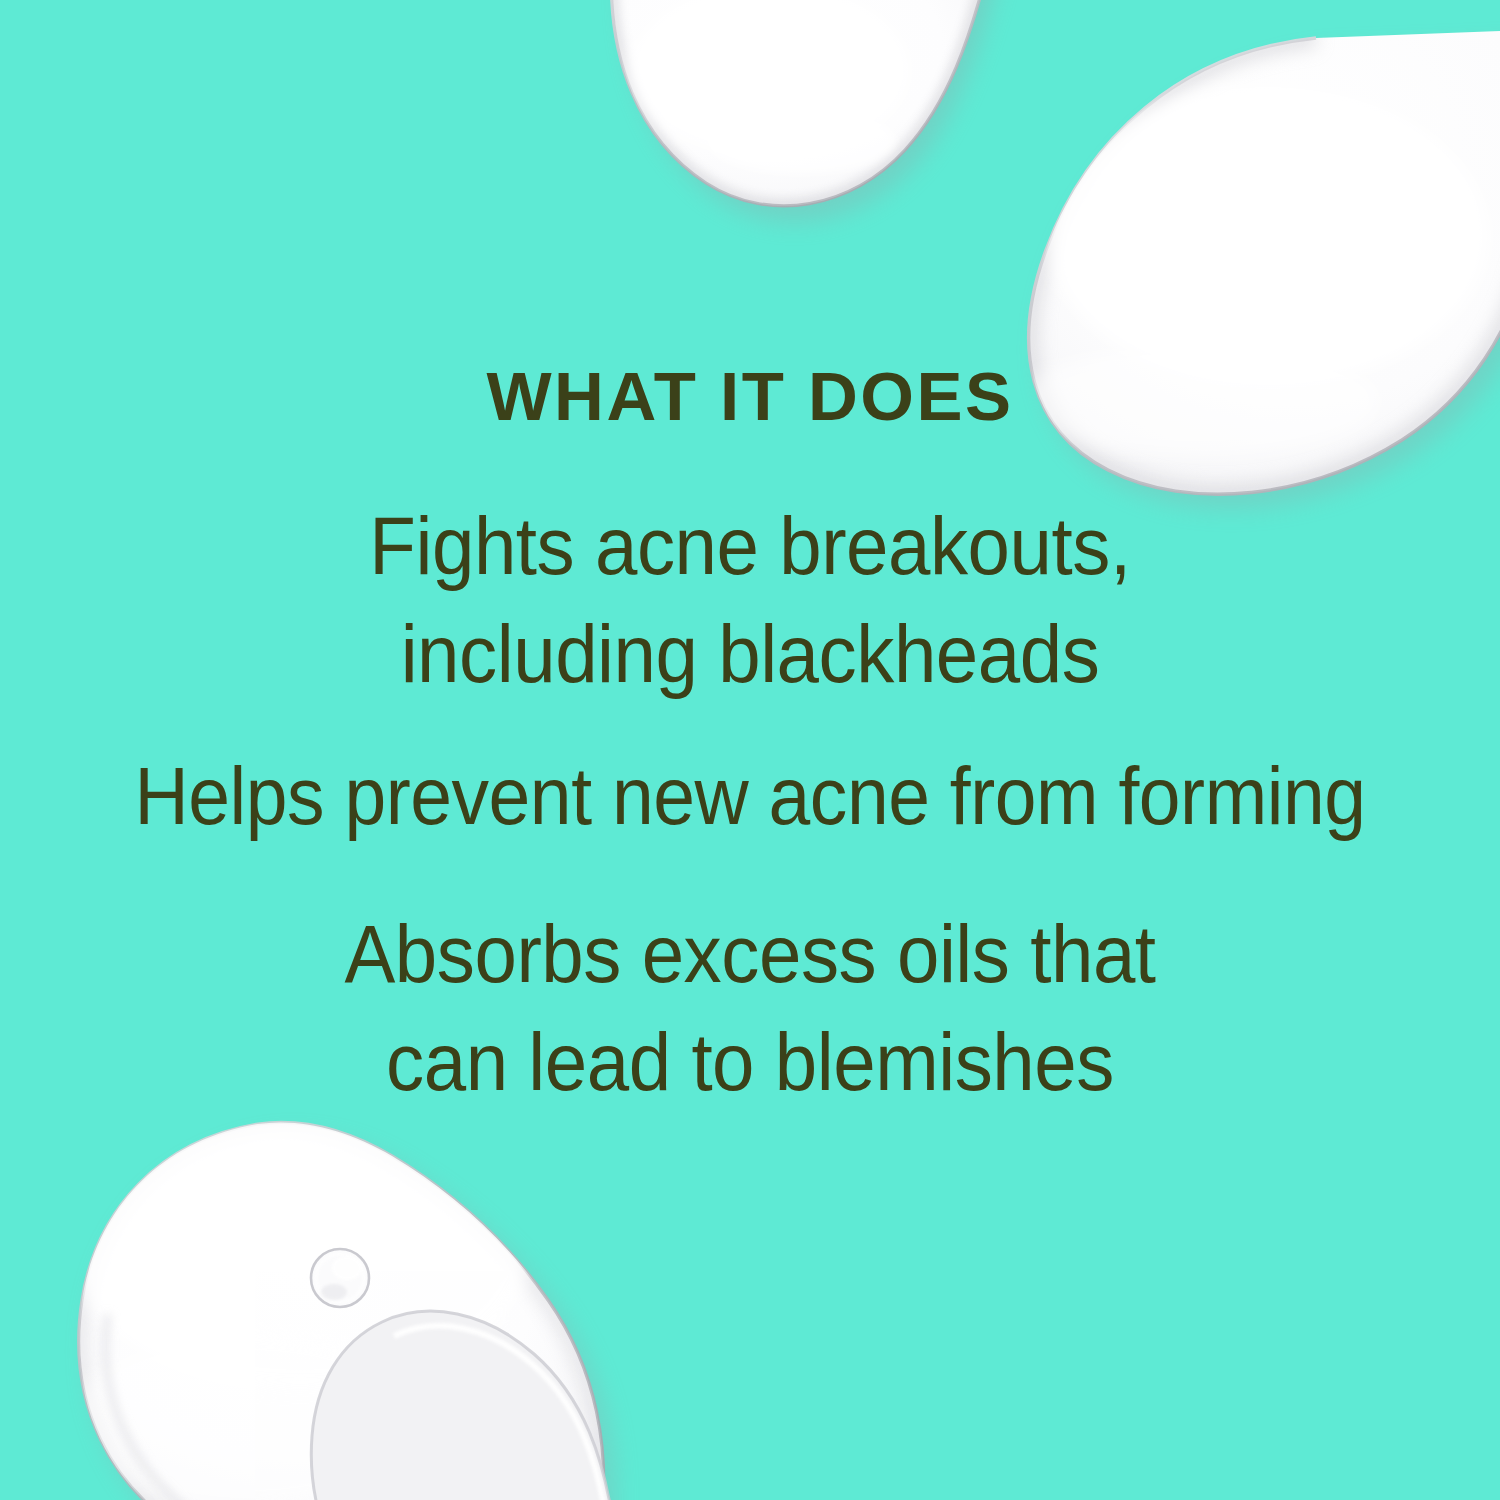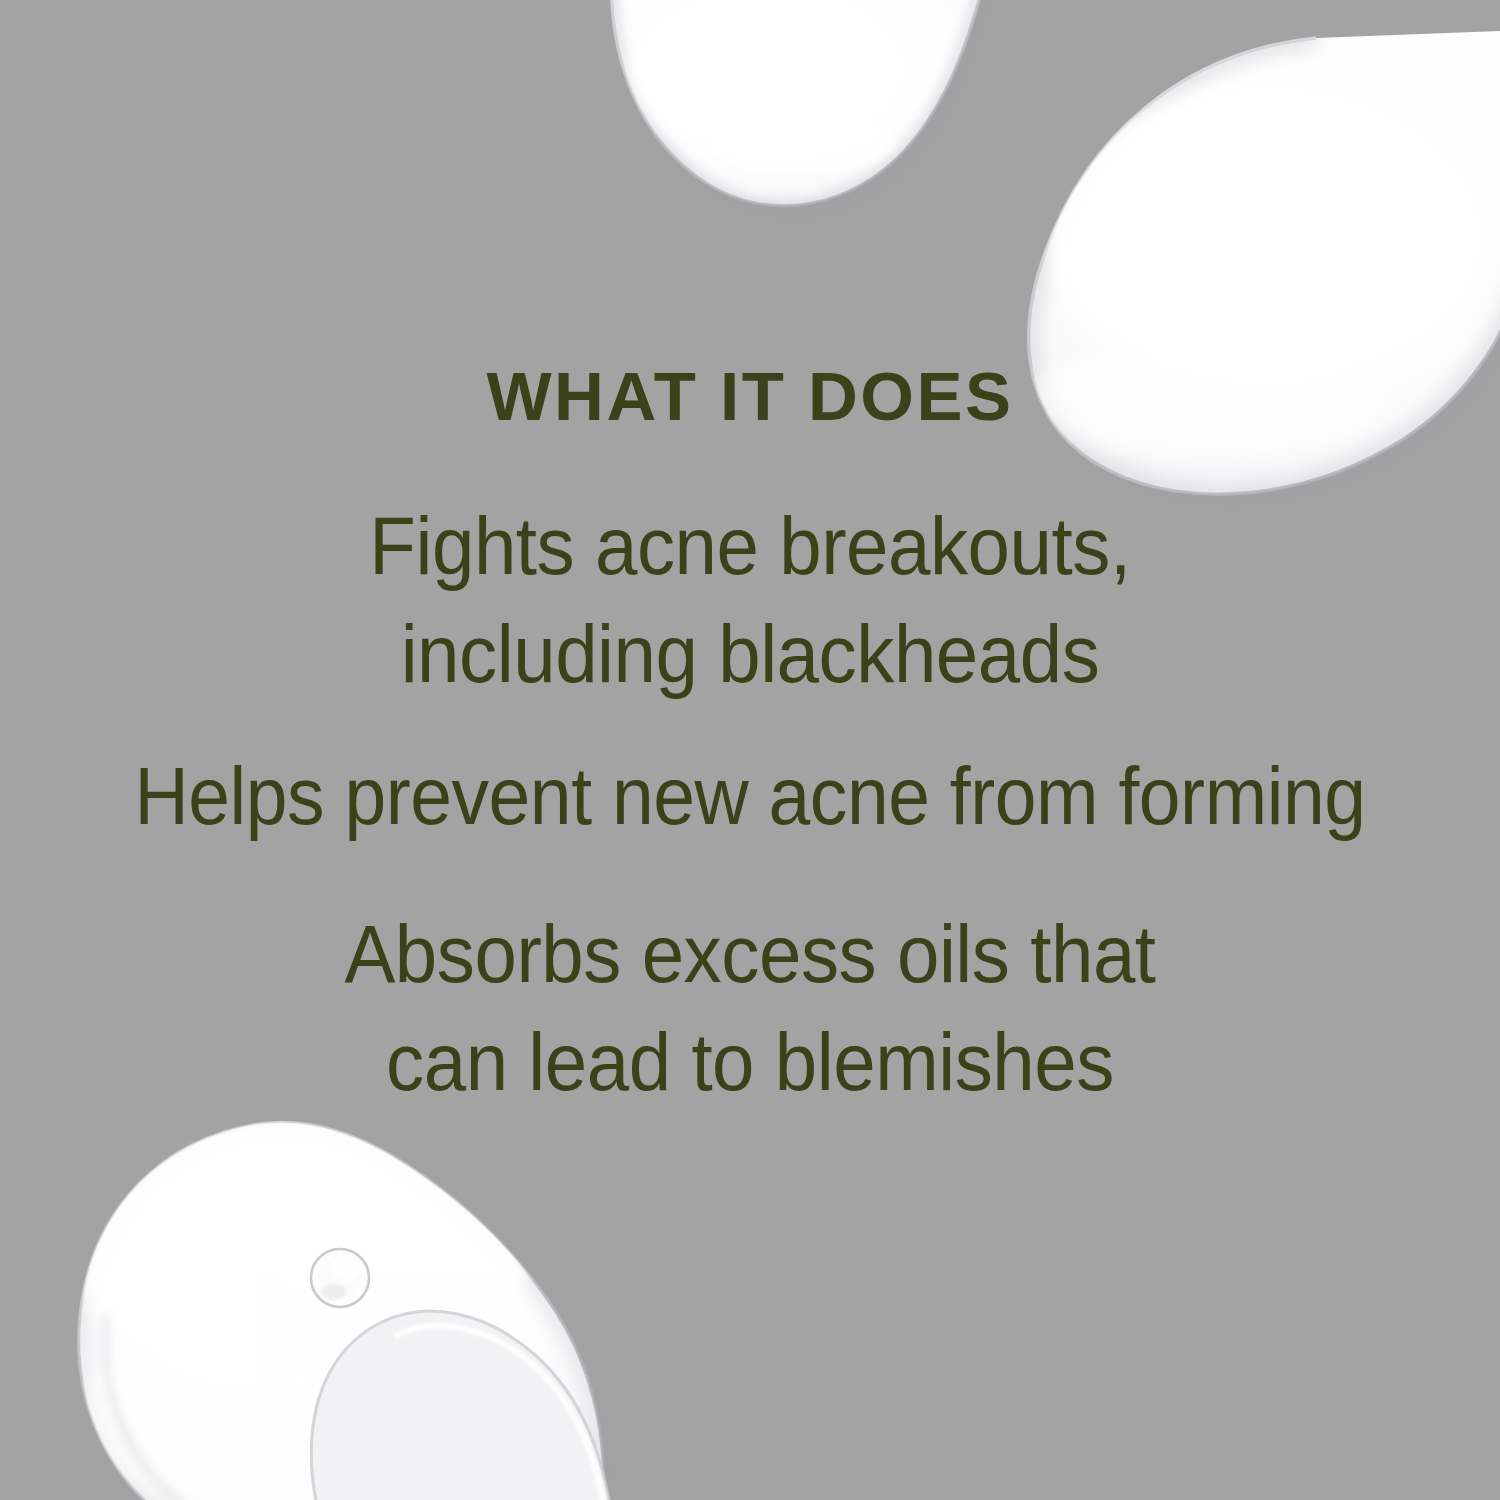--- a/index.html
+++ b/index.html
@@ -78,21 +78,21 @@
   #benefit-0 { top: 492px; }
   #benefit-1 { top: 742px; }
   #benefit-2 { top: 900px; }
 
   
   #benefit-1 { transform: scaleX(0.915); }
 </style>
 </head>
 <body>
 
-<div id="stage" style="background: #a3a3a3;">
+<div id="stage" style="background: #5eead4;">
 
   <svg id="gel-layer" viewBox="0 0 1500 1500" xmlns="http://www.w3.org/2000/svg" aria-hidden="true">
     <defs>
 
       <radialGradient id="gelBody" cx="42%" cy="36%" r="78%">
         <stop offset="0%" stop-color="#ffffff"></stop>
         <stop offset="58%" stop-color="#fdfdfe"></stop>
         <stop offset="86%" stop-color="#f7f7f9"></stop>
         <stop offset="100%" stop-color="#f0f0f3"></stop>
       </radialGradient>

